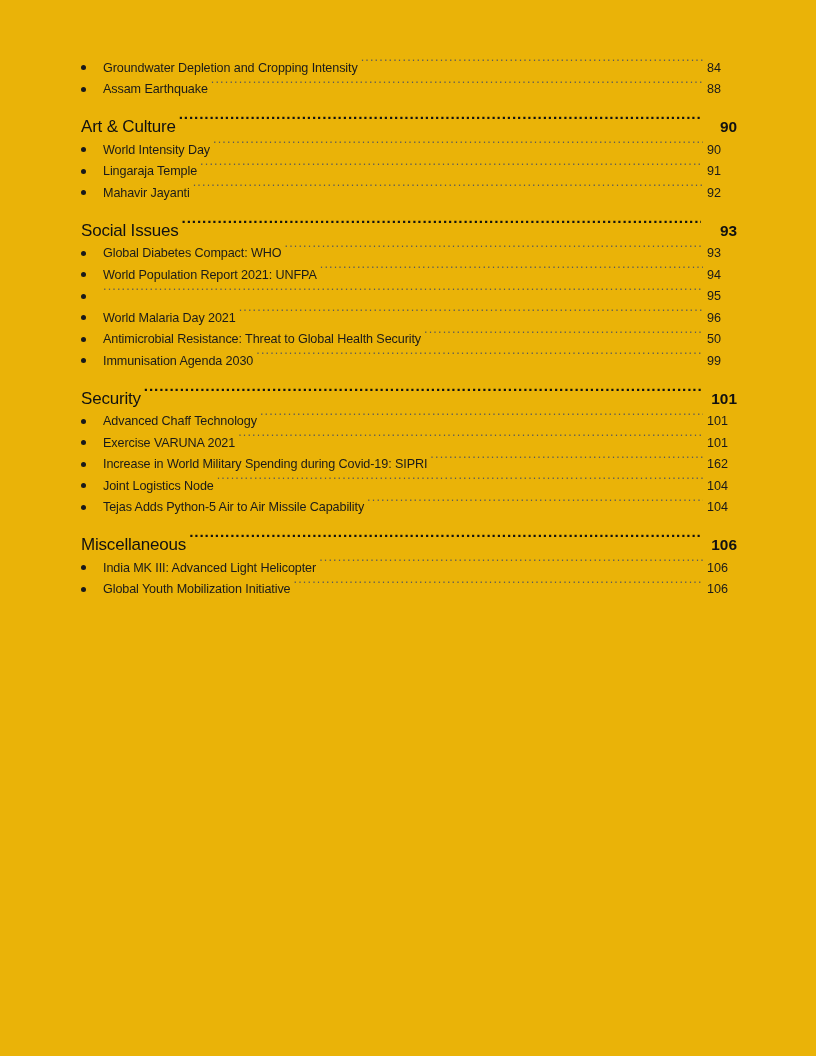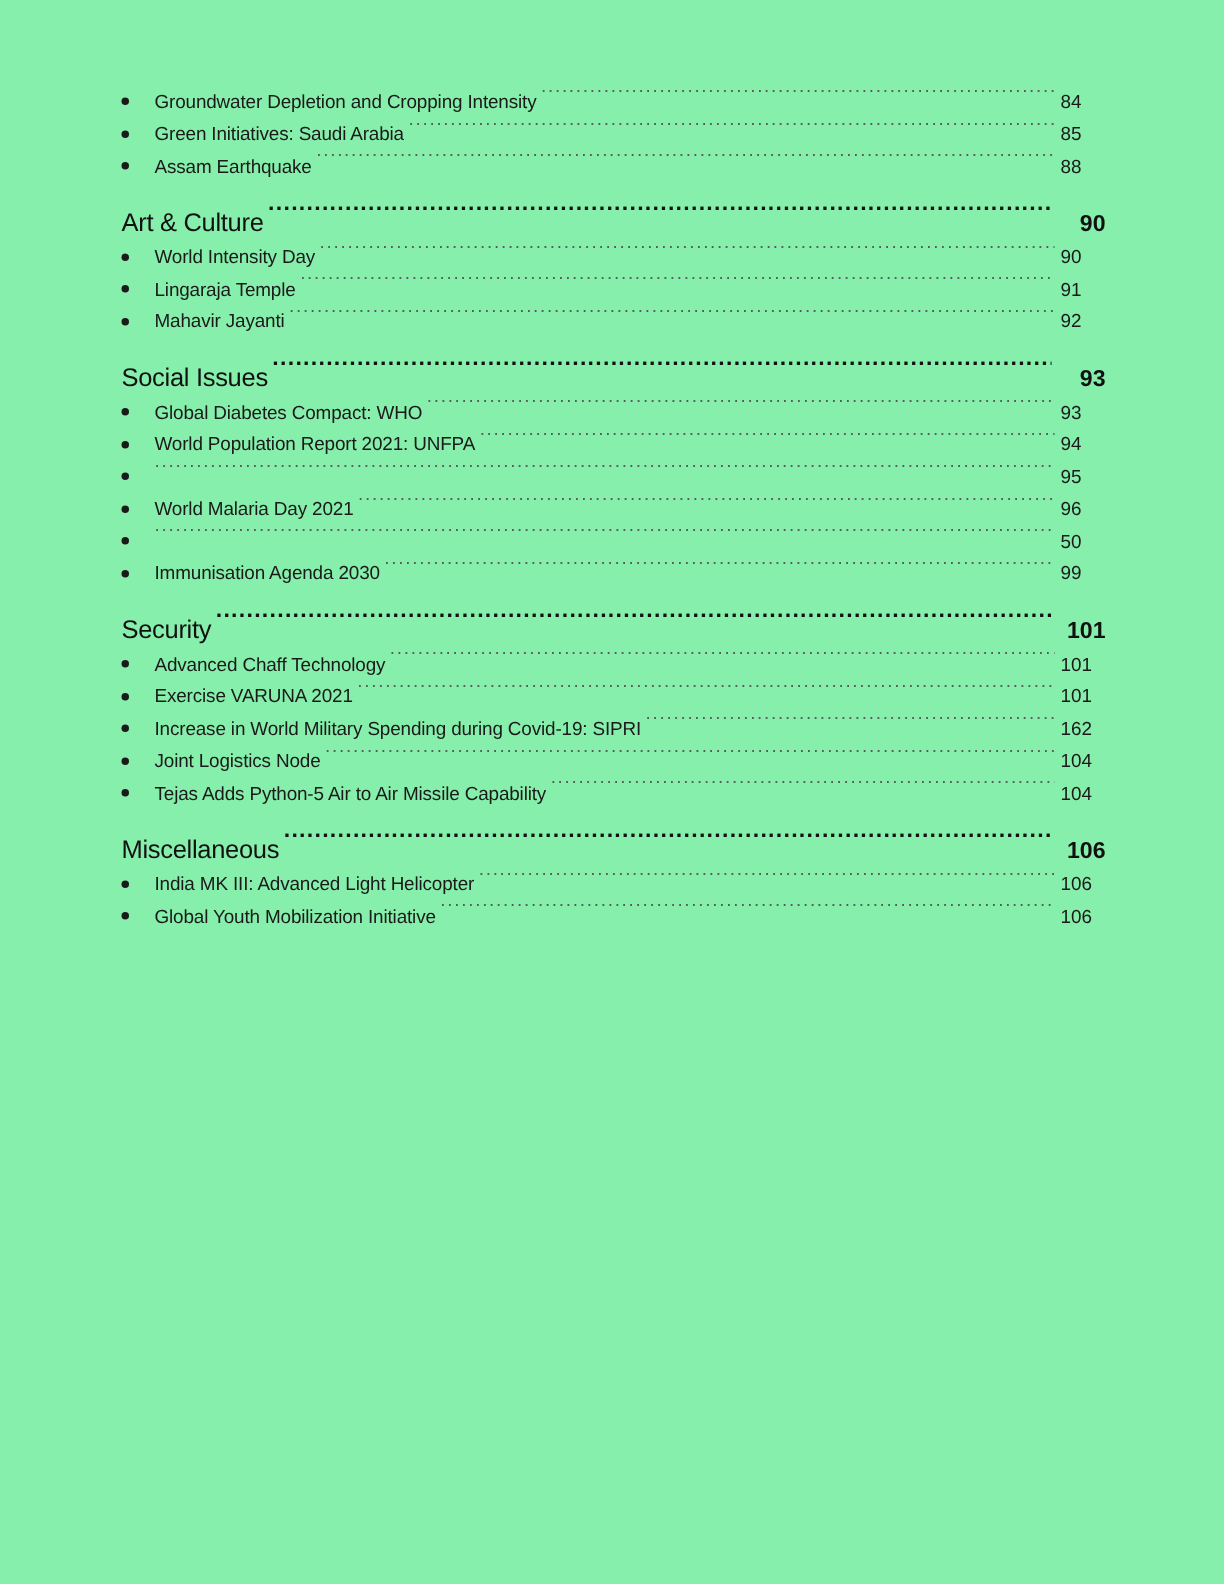--- a/index.html
+++ b/index.html
@@ -12,21 +12,21 @@
     height: 1056px;
     font-family: "Liberation Sans", sans-serif;
     color: #1a1a1a;
     -webkit-font-smoothing: antialiased;
   }
 
   #page {
     position: relative;
     width: 816px;
     height: 1056px;
-    background: #86efac;
+    background: #eab308;
     box-sizing: border-box;
     overflow: hidden;
   }
 
   #toc {
     position: absolute;
     left: 81px;
     top: 50px;
     width: 656px;
   }
@@ -149,26 +149,20 @@
   <div id="toc">
       <div class="group">
         <div class="row entry">
           <span class="bullet"><span></span></span>
           <span class="title">Groundwater Depletion and Cropping Intensity</span>
           <span class="leader"></span>
           <span class="page">84</span>
         </div>
         <div class="row entry">
           <span class="bullet"><span></span></span>
-          <span class="title">Green Initiatives: Saudi Arabia</span>
-          <span class="leader"></span>
-          <span class="page">85</span>
-        </div>
-        <div class="row entry">
-          <span class="bullet"><span></span></span>
           <span class="title">Assam Earthquake</span>
           <span class="leader"></span>
           <span class="page">88</span>
         </div>
       </div>
       <div class="group">
         <div class="row heading">
           <span class="title">Art &amp; Culture</span>
           <span class="leader"></span>
           <span class="page">90</span>
@@ -216,20 +210,21 @@
           <span class="page">95</span>
         </div>
         <div class="row entry">
           <span class="bullet"><span></span></span>
           <span class="title">World Malaria Day 2021</span>
           <span class="leader"></span>
           <span class="page">96</span>
         </div>
         <div class="row entry">
           <span class="bullet"><span></span></span>
+          <span class="title">Antimicrobial Resistance: Threat to Global Health Security</span>
           <span class="leader"></span>
           <span class="page">50</span>
         </div>
         <div class="row entry">
           <span class="bullet"><span></span></span>
           <span class="title">Immunisation Agenda 2030</span>
           <span class="leader"></span>
           <span class="page">99</span>
         </div>
       </div>

